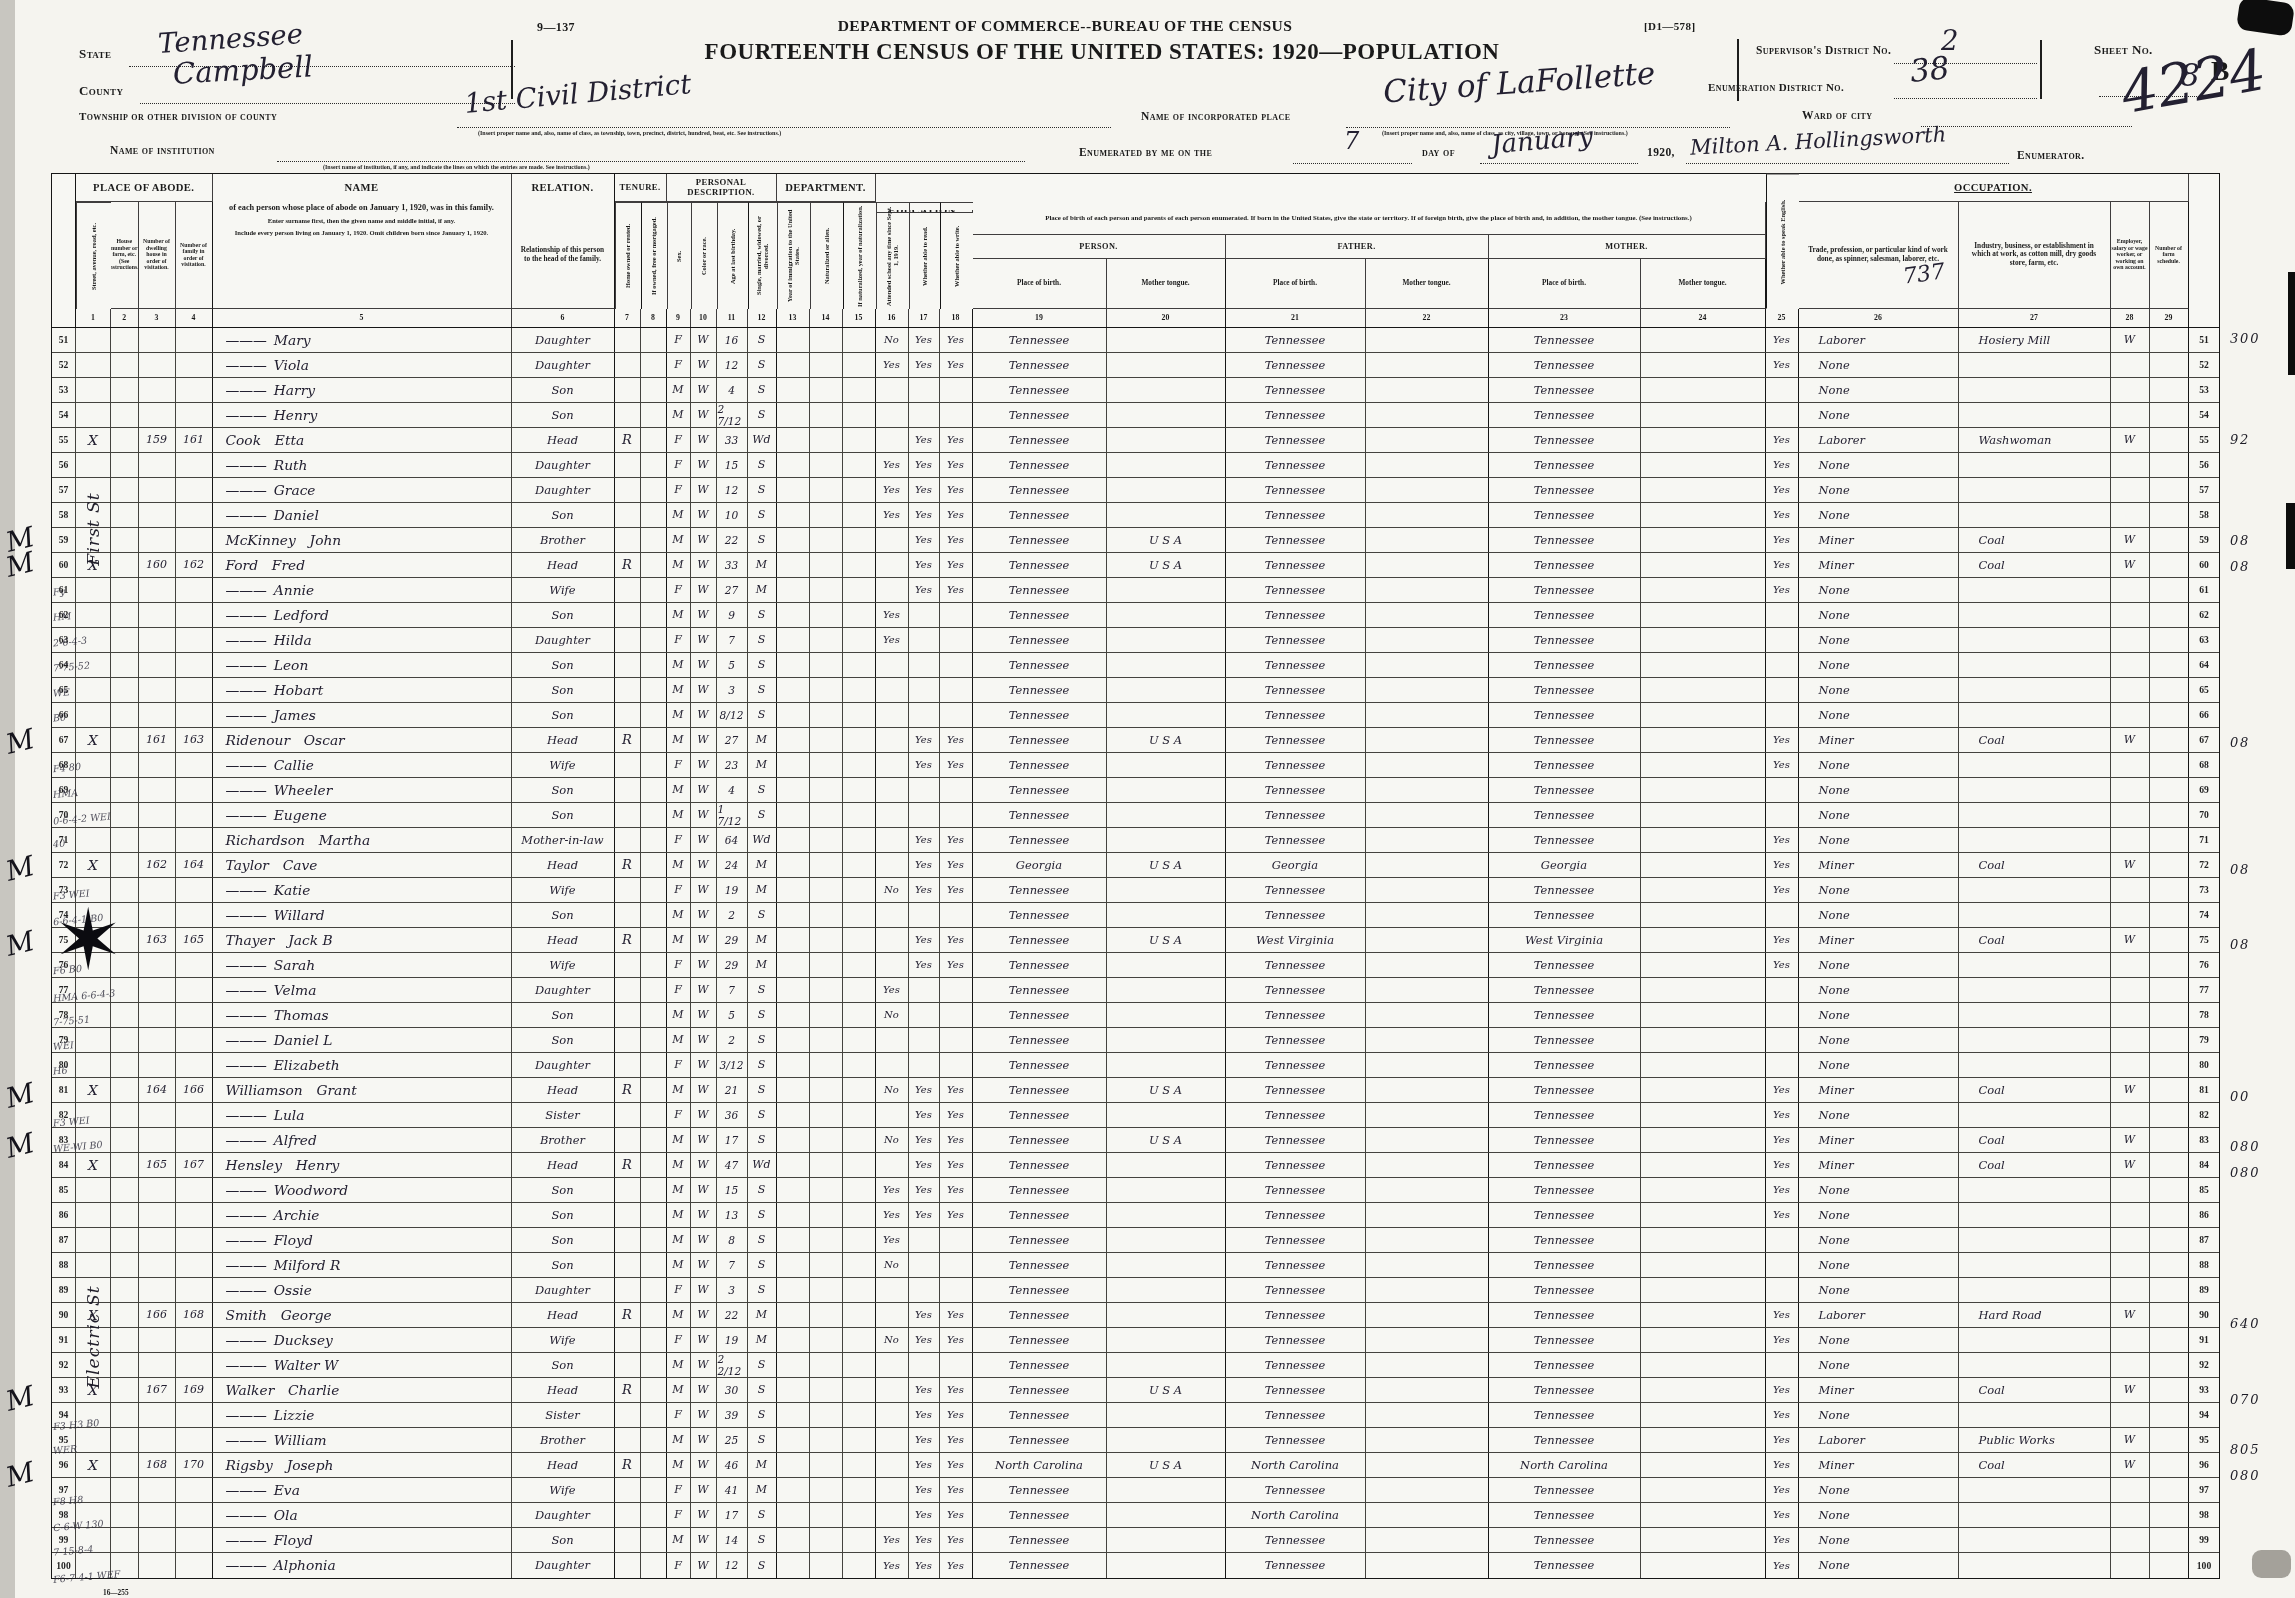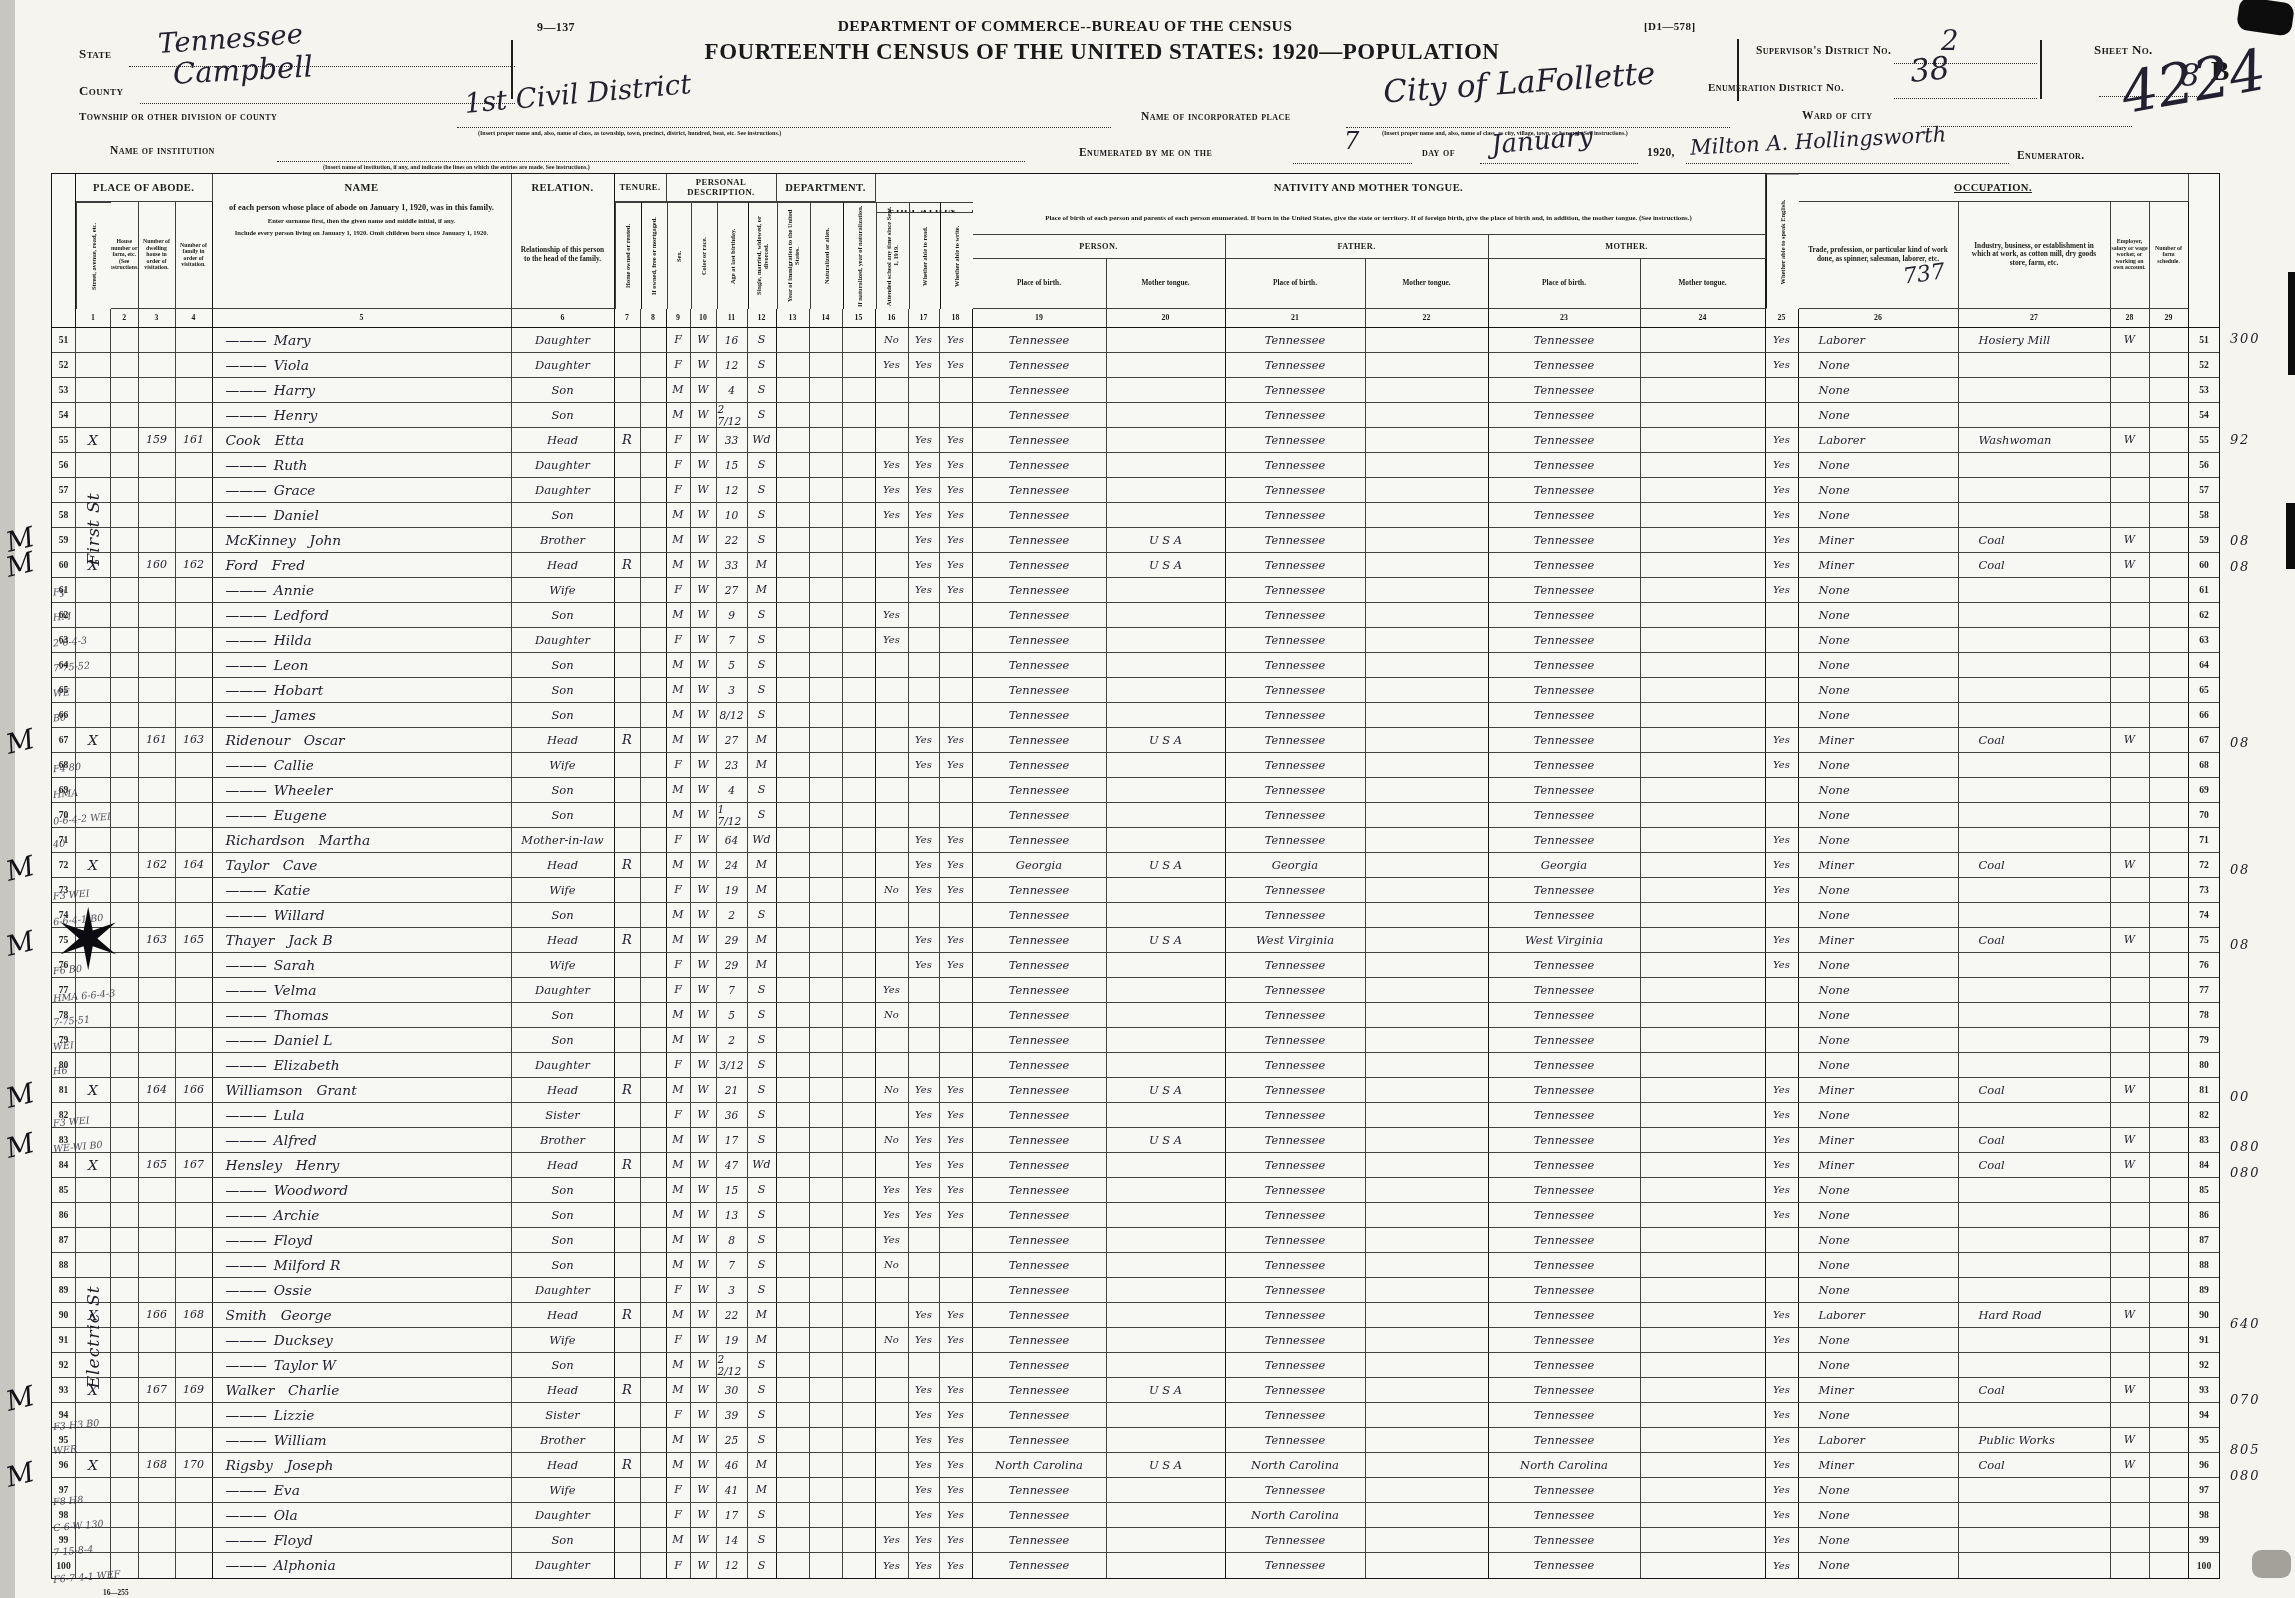--- a/index.html
+++ b/index.html
@@ -151,21 +151,20 @@
       <div class="hc gt" style="grid-column:14/span 3;grid-row:1;">DEPARTMENT.</div>
       <div class="hc vert" style="grid-column:14;grid-row:2/span 3;">Year of immigration to the United States.</div>
       <div class="hc vert" style="grid-column:15;grid-row:2/span 3;">Naturalized or alien.</div>
       <div class="hc vert tr" style="grid-column:16;grid-row:2/span 3;">If naturalized, year of naturalization.</div>
 
       <div class="hc gt" style="grid-column:17/span 3;grid-row:1;margin-top:36px;">EDUCATION.</div>
       <div class="hc vert" style="grid-column:17;grid-row:2/span 3;">Attended school any time since Sept. 1, 1919.</div>
       <div class="hc vert" style="grid-column:18;grid-row:2/span 3;">Whether able to read.</div>
       <div class="hc vert tr" style="grid-column:19;grid-row:2/span 3;">Whether able to write.</div>
 
-      <div class="hc gt" style="grid-column:20/span 6;grid-row:1;border-bottom:none;">NATIVITY AND MOTHER TONGUE.</div>
       <div class="hc sub" style="grid-column:20/span 6;grid-row:2;white-space:normal;font-size:6.9px;padding:0 13px;">Place of birth of each person and parents of each person enumerated.  If born in the United States, give the state or territory.  If of foreign birth, give the place of birth and, in addition, the mother tongue.  (See instructions.)</div>
       <div class="hc gt" style="grid-column:20/span 2;grid-row:3;font-size:8.3px;">PERSON.</div>
       <div class="hc gt" style="grid-column:22/span 2;grid-row:3;font-size:8.3px;">FATHER.</div>
       <div class="hc gt" style="grid-column:24/span 2;grid-row:3;font-size:8.3px;">MOTHER.</div>
       <div class="hc sub" style="grid-column:20;grid-row:4;font-size:7.3px;">Place of birth.</div>
       <div class="hc sub tr" style="grid-column:21;grid-row:4;font-size:7.3px;">Mother tongue.</div>
       <div class="hc sub" style="grid-column:22;grid-row:4;font-size:7.3px;">Place of birth.</div>
       <div class="hc sub tr" style="grid-column:23;grid-row:4;font-size:7.3px;">Mother tongue.</div>
       <div class="hc sub" style="grid-column:24;grid-row:4;font-size:7.3px;">Place of birth.</div>
       <div class="hc sub tr" style="grid-column:25;grid-row:4;font-size:7.3px;">Mother tongue.</div>
@@ -1562,21 +1561,21 @@
       <div class="c hw"></div>
       <div class="c hw tr"></div>
       <div class="c pr nr">91</div>
     </div>
         <div class="row">
       <div class="c pr">92</div>
       <div class="c hw" style="font-size:13.8px;"></div>
       <div class="c hw"></div>
       <div class="c hw"></div>
       <div class="c hw tr"></div>
-      <div class="c hw nmc">——— Taylor W</div>
+      <div class="c hw nmc">——— Walter W</div>
       <div class="c hw rlc tr">Son</div>
       <div class="c hw" style="font-size:13px;"></div>
       <div class="c hw tr"></div>
       <div class="c hw">M</div>
       <div class="c hw">W</div>
       <div class="c hw agc">2 2/12</div>
       <div class="c hw tr">S</div>
       <div class="c hw"></div>
       <div class="c hw"></div>
       <div class="c hw tr"></div>

